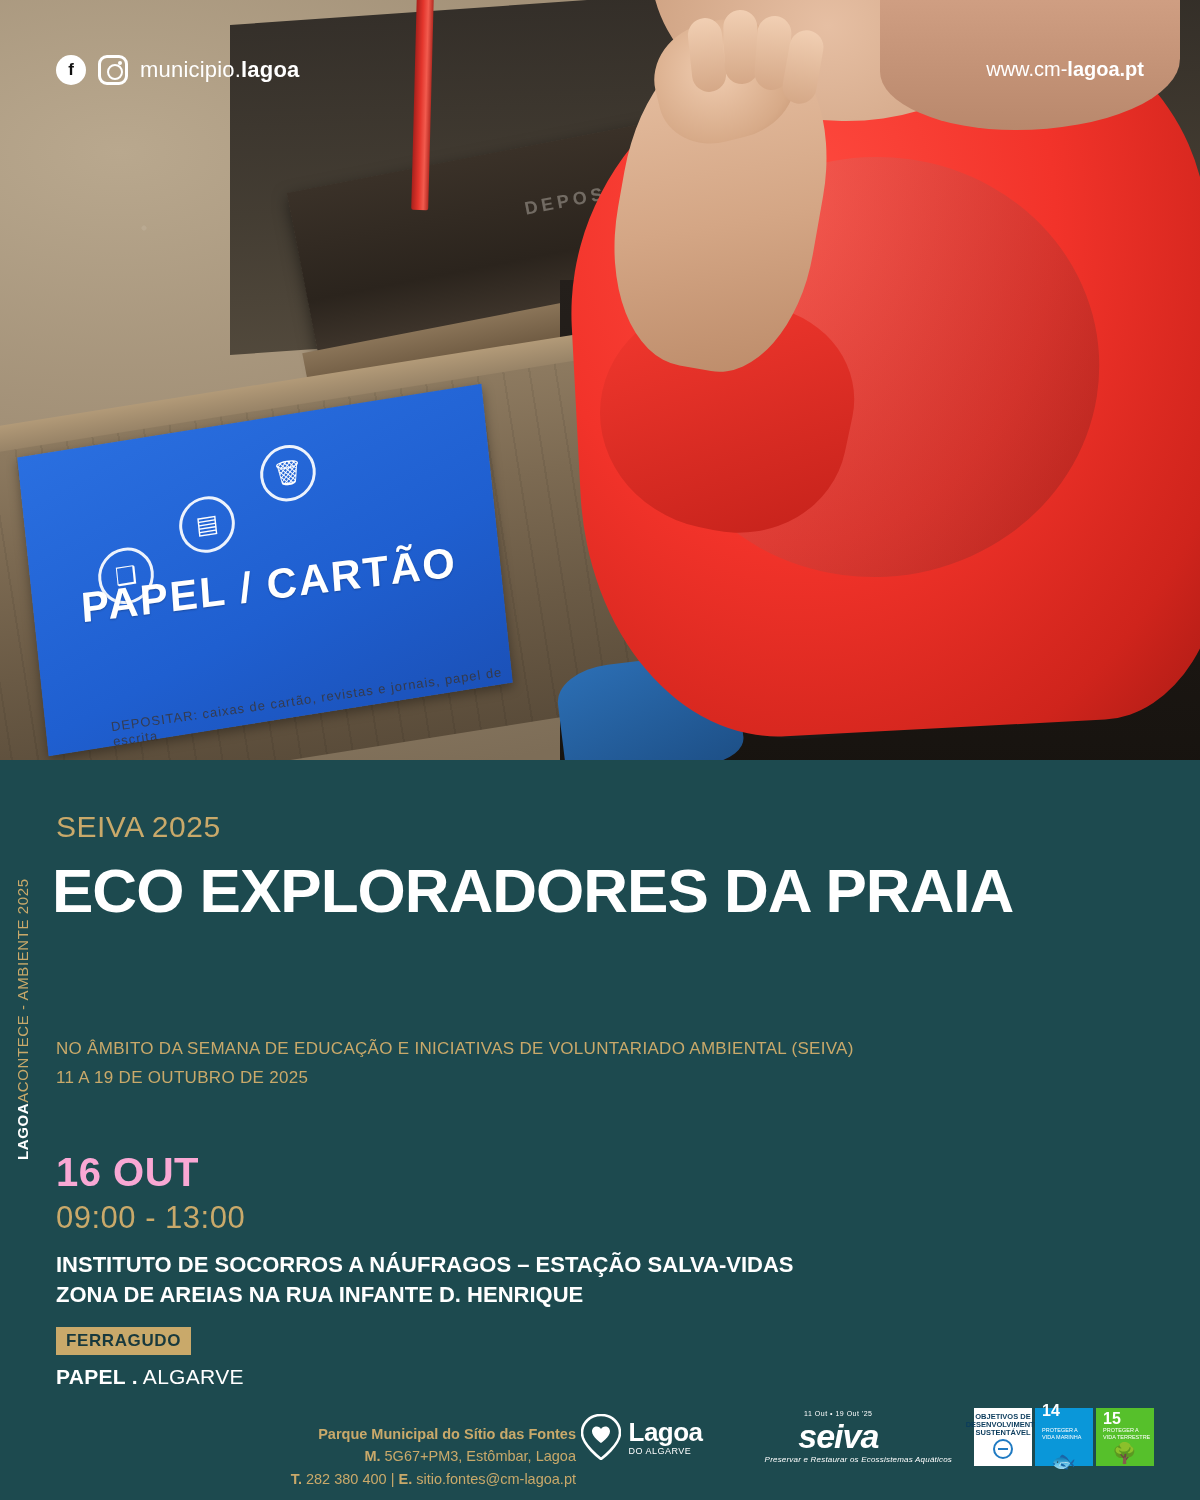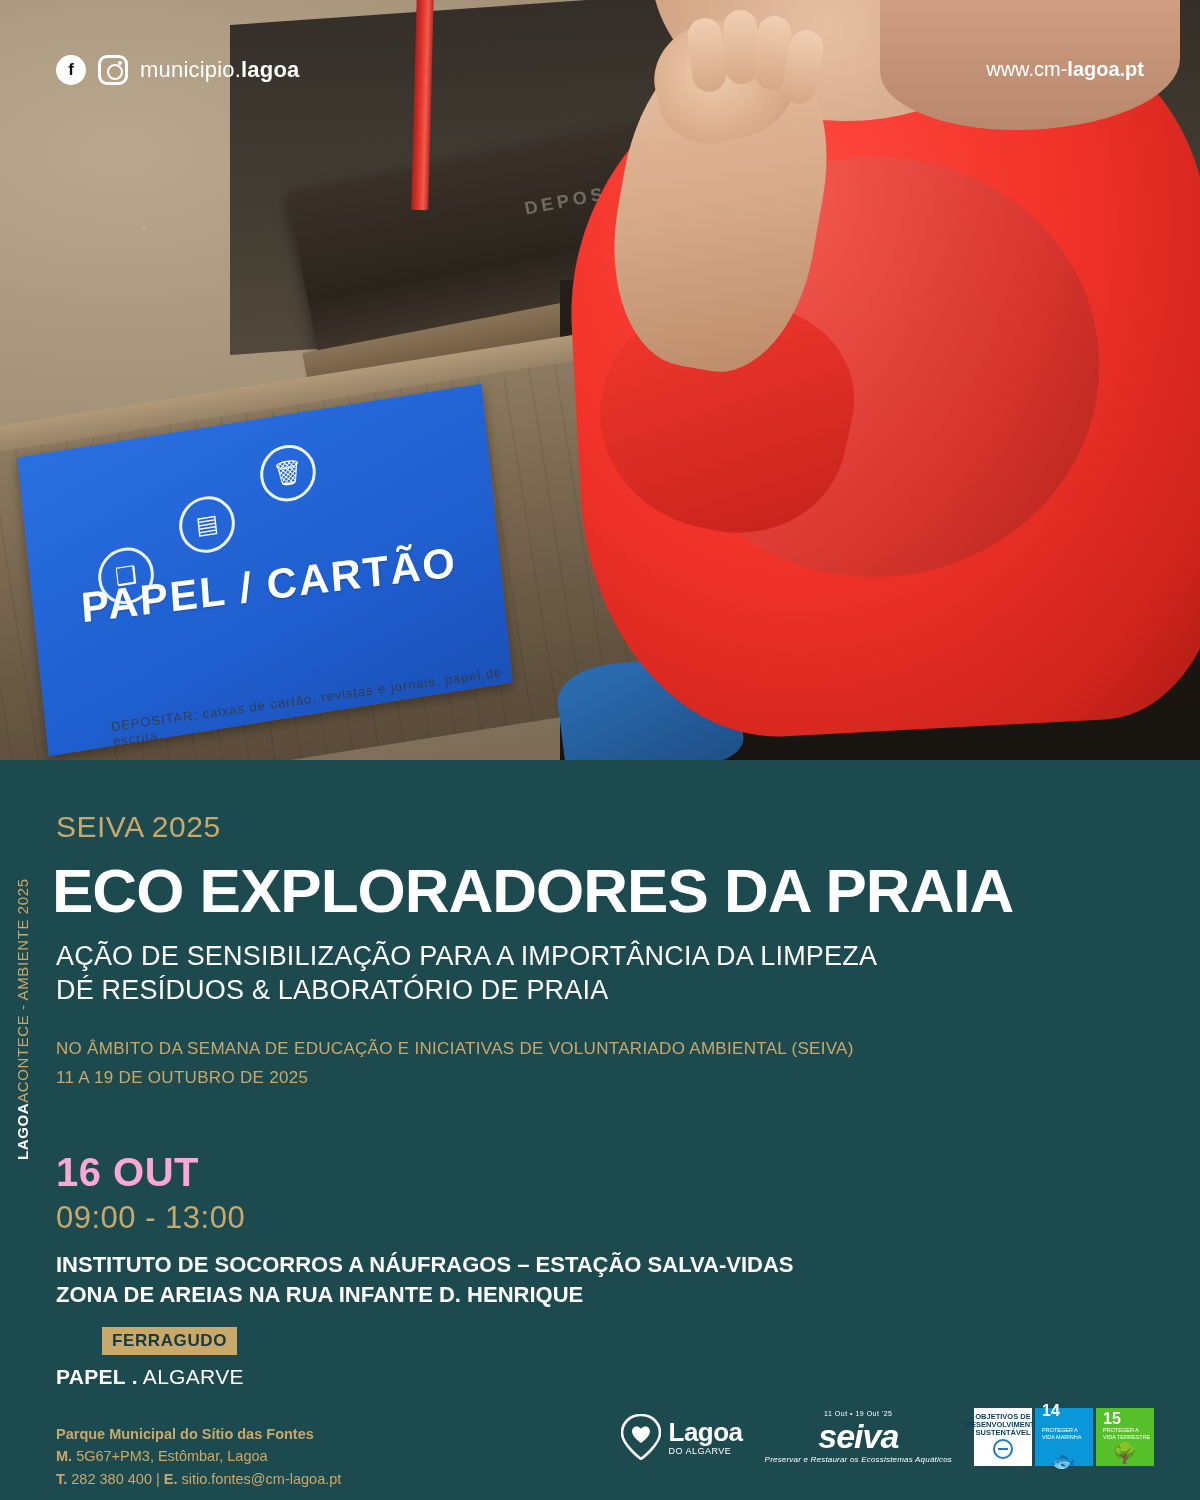--- a/index.html
+++ b/index.html
@@ -247,60 +247,60 @@
     position: absolute; left: 56px; top: 440px;
     color: #c9a96a; font-size: 31px; letter-spacing: .5px;
   }
   .venue {
     position: absolute; left: 56px; top: 490px; width: 1000px;
     color: #fff; font-size: 22px; font-weight: bold; line-height: 1.35;
   }
   .tag {
     position: absolute; left: 56px; top: 567px;
     background: #c9a96a; color: #18393d; font-size: 17px; font-weight: bold;
-    padding: 4px 10px; letter-spacing: .6px; margin-left: 46px;
+    padding: 4px 10px; letter-spacing: .6px;
   }
   .city {
     position: absolute; left: 56px; top: 605px;
     color: #fff; font-size: 21px; letter-spacing: .3px;
   }
   .city b { font-weight: bold; }
 
   
   .side-text {
     position: absolute; left: 14px; top: 400px;
     transform: rotate(-90deg); transform-origin: left top;
     color: #c9a96a; font-size: 15px; letter-spacing: .6px;
     white-space: nowrap;
   }
   .side-text b { color: #fff; font-weight: bold; }
 
   
   .contact {
     position: absolute; left: 56px; top: 663px; width: 520px;
-    color: #c9a96a; font-size: 14.5px; line-height: 1.55;
+    color: #c9a96a; font-size: 14.5px; line-height: 1.55; text-align: right;
   }
   .contact .line1 { font-weight: bold; color: #c9a96a; }
   .contact b { color: #c9a96a; font-weight: bold; }
 
   
   .logos {
     position: absolute; right: 46px; top: 648px; display: flex; align-items: center; gap: 22px;
   }
   .logo-lagoa { display: flex; align-items: center; gap: 8px; }
   .heart-pin {
     width: 40px; height: 46px; position: relative;
   }
   .heart-pin svg { display: block; }
   .lagoa-text { color: #fff; line-height: 1; }
   .lagoa-text .main { font-size: 26px; font-weight: bold; letter-spacing: -.5px; }
   .lagoa-text .sub { font-size: 9px; letter-spacing: .5px; margin-top: 2px; }
   .logo-seiva { color: #fff; text-align: center; line-height: 1; }
   .logo-seiva .sname { font-size: 34px; font-weight: bold; font-style: italic; letter-spacing: -1px; }
-  .logo-seiva .stag { font-size: 8px; letter-spacing: .2px; margin-top: 3px; font-style: italic; }
+  .logo-seiva .stag { font-size: 8px; letter-spacing: .2px; margin-top: 3px; font-style: italic; margin-left: 40px; }
   .logo-seiva .stop { font-size: 7px; letter-spacing: .5px; margin-bottom: 2px; }
   .ods-group { display: flex; align-items: stretch; gap: 3px; }
   .ods-box {
     width: 58px; height: 58px; display: flex; flex-direction: column;
     justify-content: center; align-items: center; color: #fff; text-align: center;
     padding: 3px;
   }
   .ods-main { background: #fff; color: #0a3b5c; }
   .ods-main .ods-t1 { font-size: 7.5px; font-weight: bold; line-height: 1.05; }
   .ods-main .circle {
@@ -371,22 +371,20 @@
     </div>
     <div class="website"><span>www.cm-</span><b>lagoa.pt</b></div>
   </div>
 
   <div class="panel">
 
     <div class="side-text"><b>LAGOA</b><span>ACONTECE - AMBIENTE 2025</span></div>
 
     <div class="kicker">SEIVA 2025</div>
     <div class="title">ECO EXPLORADORES DA PRAIA</div>
-    <div class="subtitle" style="white-space: pre-line;">AÇÃO DE SENSIBILIZAÇÃO PARA A IMPORTÂNCIA DA LIMPEZA
-DÉ RESÍDUOS &amp; LABORATÓRIO DE PRAIA</div>
 
     <div class="context">
       <div>NO ÂMBITO DA SEMANA DE EDUCAÇÃO E INICIATIVAS DE VOLUNTARIADO AMBIENTAL (SEIVA)</div>
       <div>11 A 19 DE OUTUBRO DE 2025</div>
     </div>
 
     <div class="date">16 OUT</div>
     <div class="time">09:00 - 13:00</div>
     <div class="venue">
       <div>INSTITUTO DE SOCORROS A NÁUFRAGOS – ESTAÇÃO SALVA-VIDAS</div>

